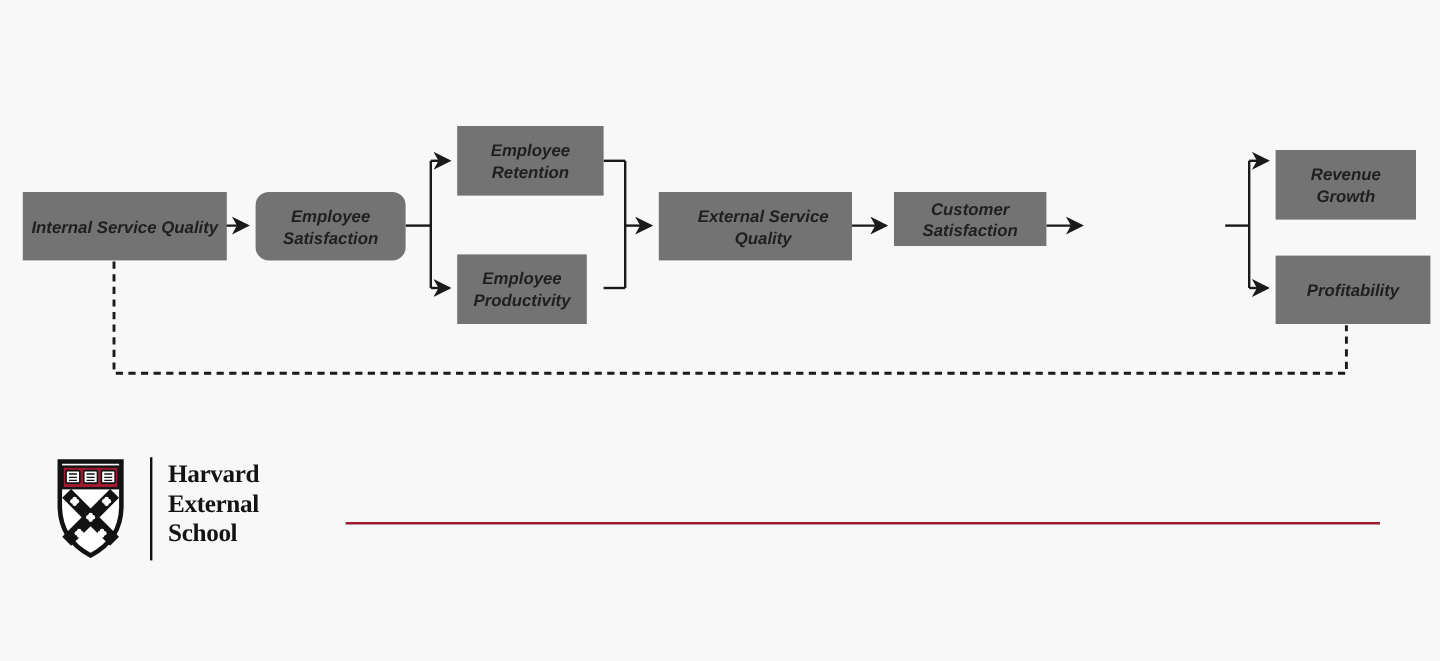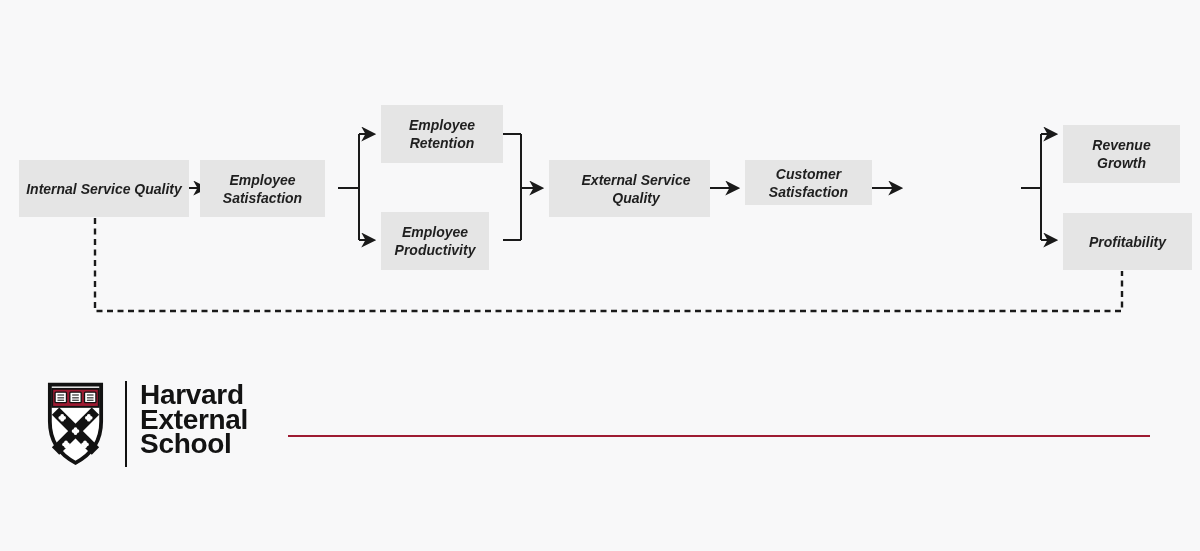--- a/index.html
+++ b/index.html
@@ -5,36 +5,36 @@
   html,body{margin:0;padding:0;}
   .canvas{
     position:relative;
     width:1200px;height:551px;
     background:#f8f8f9;
     font-family:"Liberation Sans", sans-serif;
     overflow:hidden;
   }
   .node{
     position:absolute;
-    background:#e5e5e5;
+    background:#737373;
     color:#1f1f1f;
     font-weight:700;
     font-style:italic;
     font-size:14px;
     line-height:18px;
     display:flex;
     align-items:center;
     justify-content:center;
     text-align:center;
     padding:0 6px;
     box-sizing:border-box;
   }
   
   .n-isq{left:19px;top:160px;width:170px;height:57px;}
-  .n-esat{left:200px;top:160px;width:125px;height:57px;}
+  .n-esat{left:213px;top:160px;width:125px;height:57px;border-radius:11px;}
   .n-eret{left:381px;top:105px;width:122px;height:58px;}
   .n-eprod{left:381px;top:212px;width:108px;height:58px;}
   .n-extsq{left:549px;top:160px;width:161px;height:57px;padding-left:19px;}
   .n-csat{left:745px;top:160px;width:127px;height:45px;}
   .n-cloy{left:908px;top:160px;width:113px;height:57px;}
   .n-rev{left:1063px;top:105px;width:117px;height:58px;margin-top:20px;}
   .n-prof{left:1063px;top:213px;width:129px;height:57px;}
 
   svg.overlay{position:absolute;left:0;top:0;width:1200px;height:551px;pointer-events:none;}
   .conn{stroke:#1a1a1a;stroke-width:2;fill:none;}
@@ -46,24 +46,25 @@
     display:flex;align-items:flex-start;
   }
   .shield{width:57px;height:85px;flex:0 0 auto;}
   .brand-divider{
     width:2px;height:86px;background:#111;
     margin-left:21px;margin-right:13px;flex:0 0 auto;
   }
   .brand-text{
     color:#131313;
     font-weight:700;
-    font-size:28px;
+    font-size:21px;
     line-height:24.5px;
     letter-spacing:-0.3px;
     padding-top:2px;
+    font-family:Liberation Serif, serif;
   }
 </style>
 </head>
 <body>
 
 <div class="canvas">
 
   <svg class="overlay" viewBox="0 0 1200 551">
     <defs>
       <marker id="arrow" viewBox="0 0 10 10" refX="8.5" refY="5" markerWidth="7.5" markerHeight="7.5" orient="auto-start-reverse">

